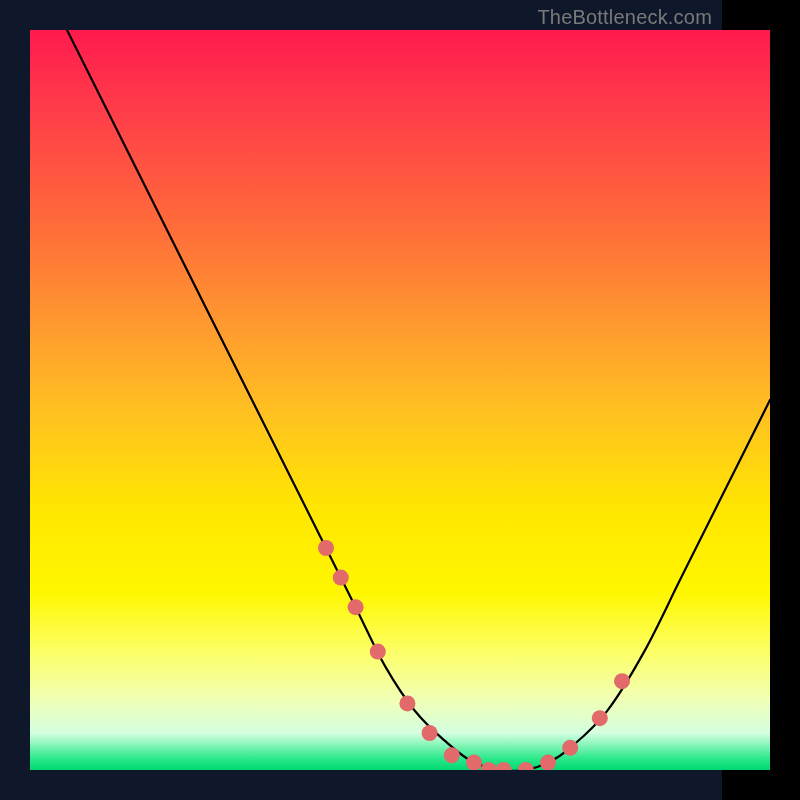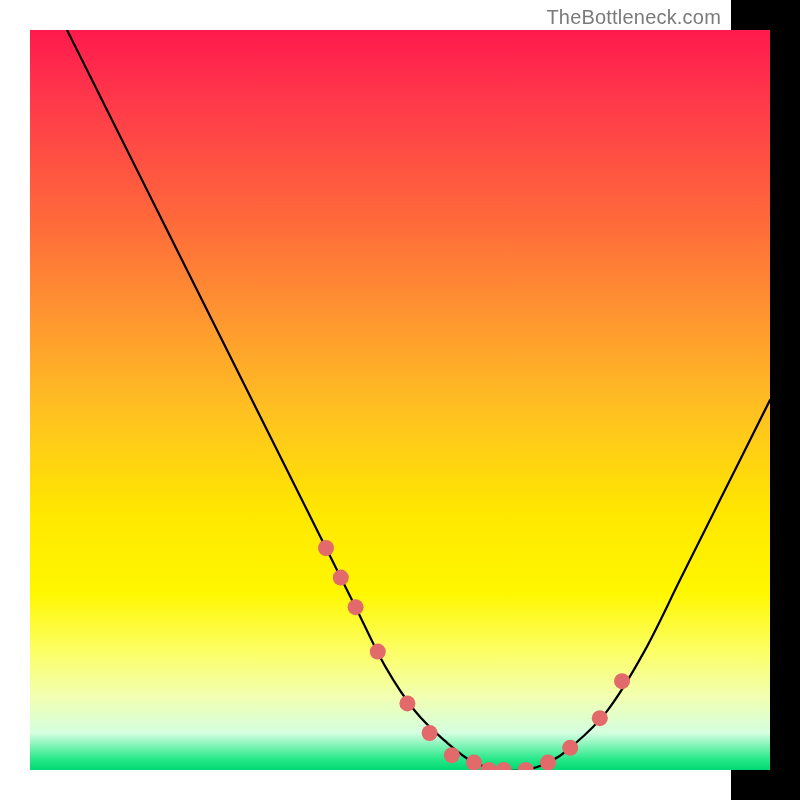--- a/index.html
+++ b/index.html
@@ -10,22 +10,21 @@
     background: #000;
     font-family: Arial, Helvetica, sans-serif;
     overflow: hidden;
   }
   .frame {
     position: absolute;
     top: 0;
     left: 0;
     width: 722px;
     height: 800px;
-    background: #ffffff;
-    padding-left: 9px;
+    background: #0f172a;
   }
   .plot-area {
     position: absolute;
     top: 30px;
     left: 30px;
     width: 740px;
     height: 740px;
     overflow: hidden;
   }
   .gradient-bg {

